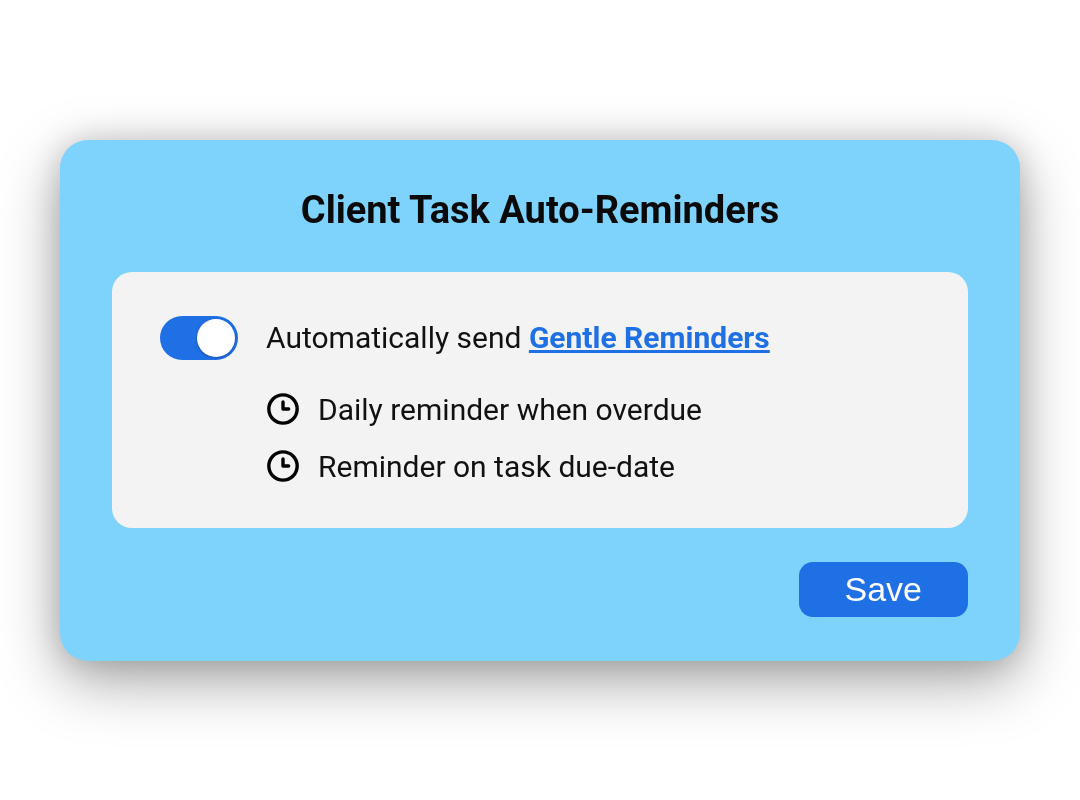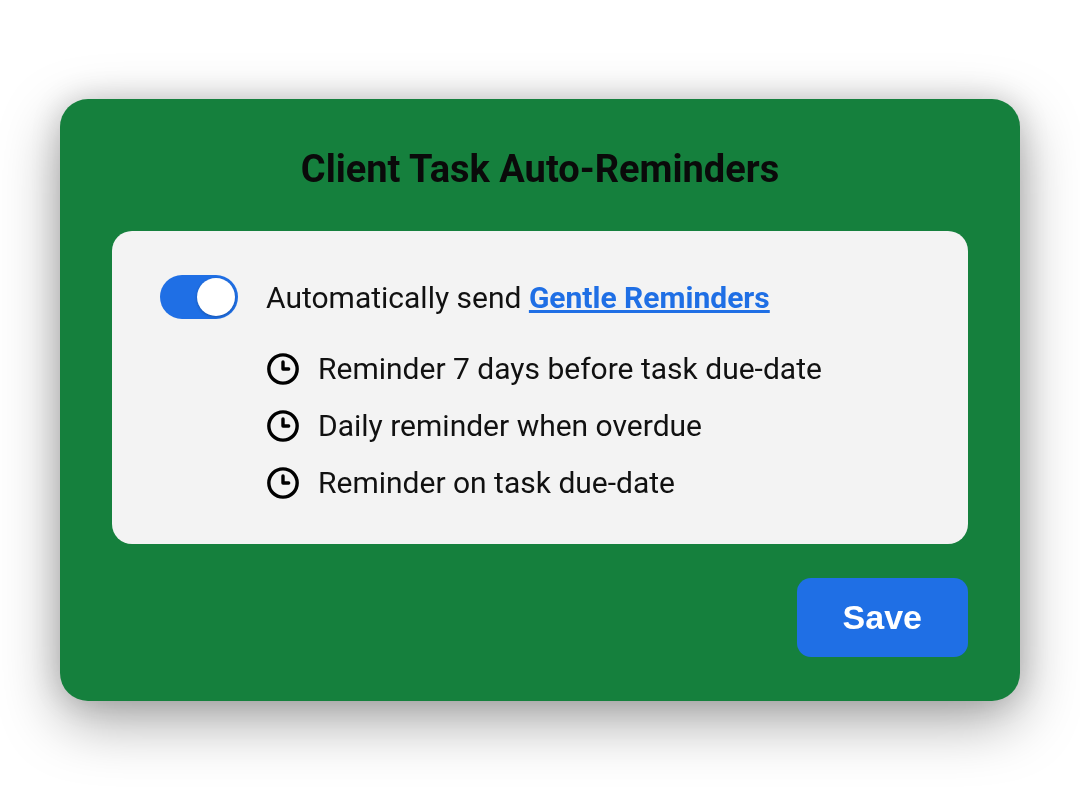--- a/index.html
+++ b/index.html
@@ -7,21 +7,21 @@
       font-family: -apple-system, BlinkMacSystemFont, "Segoe UI", Roboto, Helvetica, Arial, sans-serif;
       width: 1080px;
       height: 800px;
       background: #ffffff;
       display: flex;
       align-items: center;
       justify-content: center;
     }
     .card {
       width: 960px;
-      background: #15803d;
+      background: #7dd3fc;
       border-radius: 28px;
       box-shadow: 0 20px 60px rgba(0,0,0,0.35), 0 0 30px rgba(0,0,0,0.15);
       padding: 48px 52px 44px 52px;
     }
     .card-title {
       text-align: center;
       font-size: 38px;
       font-weight: 700;
       color: #0a0a0a;
       margin-bottom: 40px;
@@ -85,24 +85,24 @@
     }
     .footer {
       display: flex;
       justify-content: flex-end;
       margin-top: 34px;
     }
     .save-btn {
       background: #1f6fe5;
       color: #ffffff;
       font-size: 34px;
-      font-weight: 700;
+      font-weight: 400;
       border: none;
       border-radius: 14px;
-      padding: 20px 46px;
+      padding: 8px 46px;
       cursor: pointer;
     }
   </style>
 </head>
 <body>
 
 <div class="card">
   <h1 class="card-title">Client Task Auto-Reminders</h1>
 
   <div class="panel">
@@ -114,27 +114,20 @@
         <span>Automatically send </span><a href="#">Gentle Reminders</a>
       </div>
     </div>
 
     <div class="reminder-list">
       <div class="reminder-item">
         <svg class="clock-icon" viewBox="0 0 24 24" fill="none" stroke="#000" stroke-width="2.4">
           <circle cx="12" cy="12" r="10"></circle>
           <path d="M12 7v5h4" stroke-linecap="round" stroke-linejoin="round"></path>
         </svg>
-        <span>Reminder 7 days before task due-date</span>
-      </div>
-      <div class="reminder-item">
-        <svg class="clock-icon" viewBox="0 0 24 24" fill="none" stroke="#000" stroke-width="2.4">
-          <circle cx="12" cy="12" r="10"></circle>
-          <path d="M12 7v5h4" stroke-linecap="round" stroke-linejoin="round"></path>
-        </svg>
         <span>Daily reminder when overdue</span>
       </div>
       <div class="reminder-item">
         <svg class="clock-icon" viewBox="0 0 24 24" fill="none" stroke="#000" stroke-width="2.4">
           <circle cx="12" cy="12" r="10"></circle>
           <path d="M12 7v5h4" stroke-linecap="round" stroke-linejoin="round"></path>
         </svg>
         <span>Reminder on task due-date</span>
       </div>
     </div>

